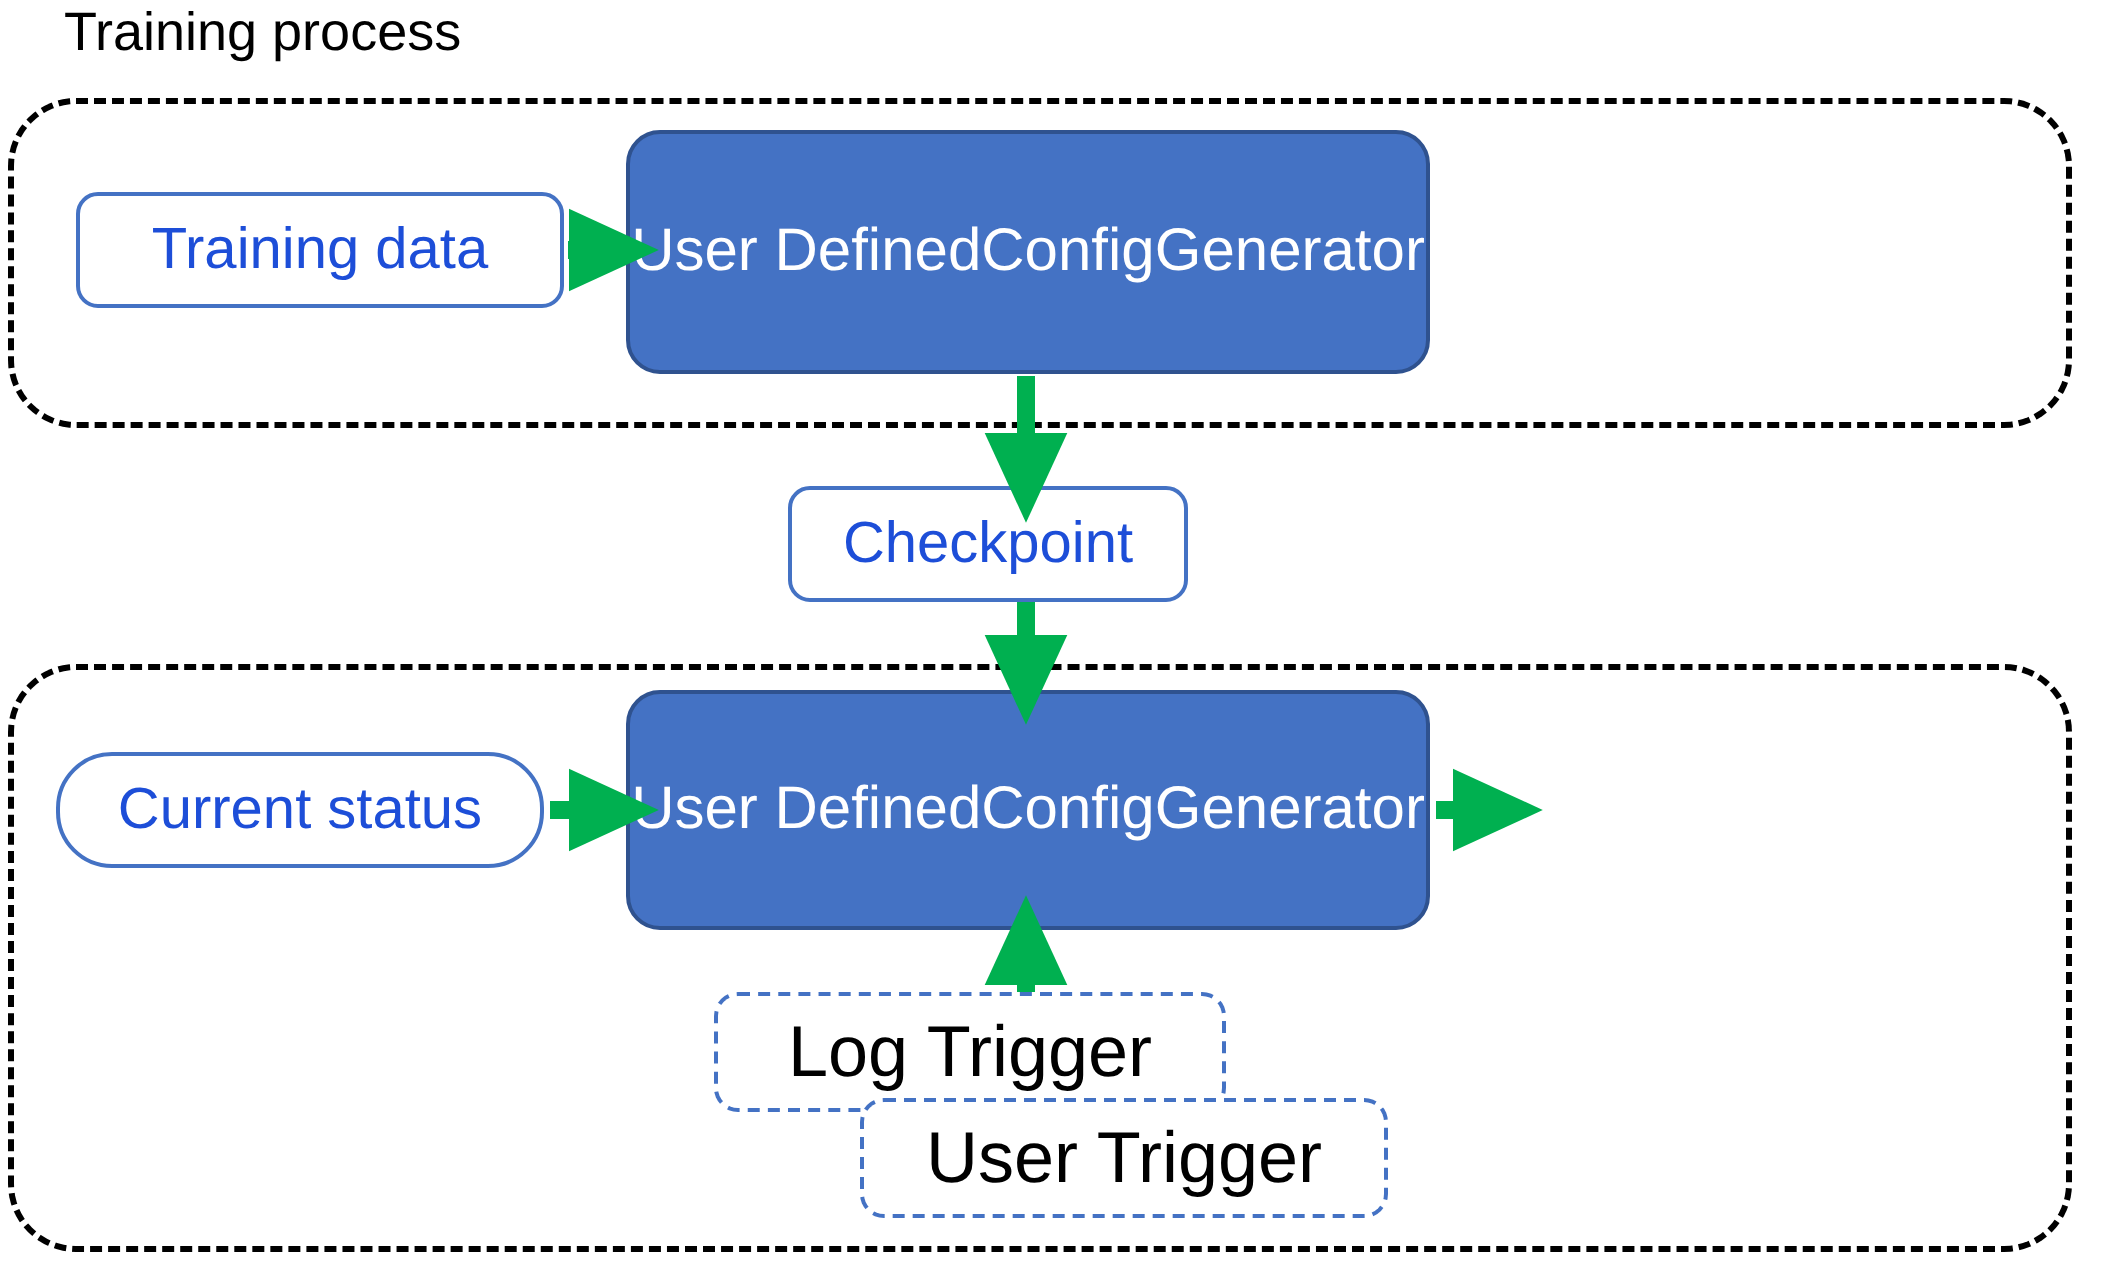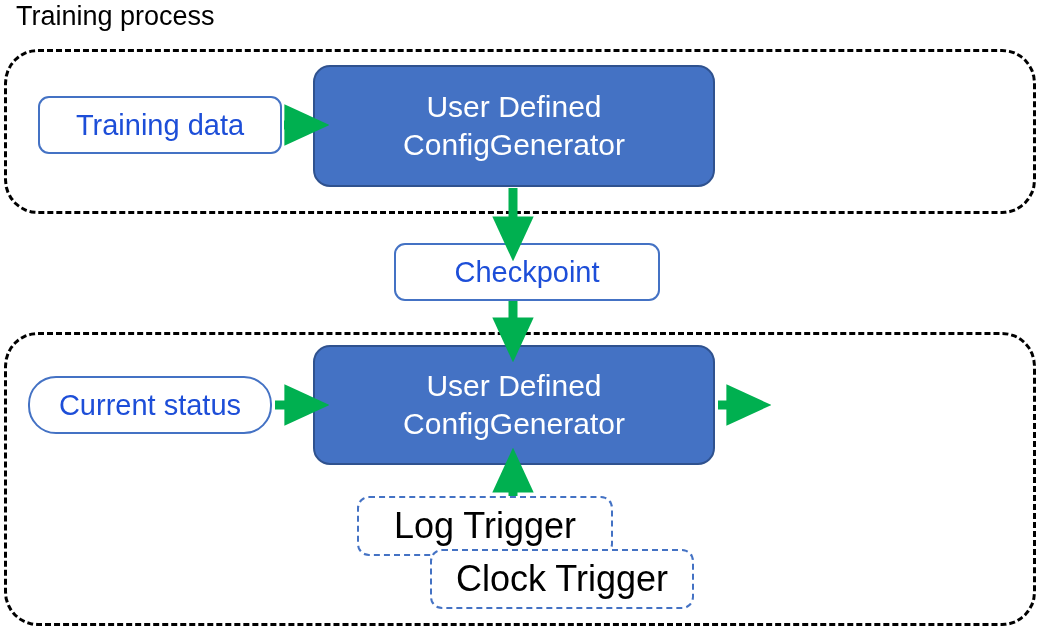--- a/index.html
+++ b/index.html
@@ -22,21 +22,21 @@
 
   
   .section-title {
     position: absolute;
     color: #000000;
     font-size: 27px;
     line-height: 1.1;
     white-space: nowrap;
     font-family: "Liberation Sans", sans-serif;
   }
-  #title-training { left: 16px; top: 2px; }
+  #title-training { left: 32px; top: 2px; }
   #title-inference { left: 16px; top: 285px; }
 
   
   .process-container {
     position: absolute;
     border: 3px dashed #000000;
     border-radius: 34px;
     background: transparent;
     box-sizing: border-box;
   }
@@ -63,21 +63,21 @@
     display: flex;
     align-items: center;
     justify-content: center;
     color: #1d4ed8;
     font-size: 29px;
     font-family: "Liberation Sans", sans-serif;
     white-space: nowrap;
     z-index: 4;
   }
   #box-training-data  { left: 38px;  top: 96px;  width: 244px; height: 58px; }
-  #box-checkpoint     { left: 394px; top: 243px; width: 266px; height: 58px; }
+  #box-checkpoint     { left: 394px; top: 243px; width: 200px; height: 58px; }
   #box-current-status { left: 28px;  top: 376px; width: 244px; height: 58px; border-radius: 28px; }
   #box-output-config  { left: 755px; top: 376px; width: 255px; height: 58px; }
 
   
   .trigger-box {
     position: absolute;
     box-sizing: border-box;
     background: #ffffff;
     border: 2.4px dashed #4472C4;
     border-radius: 12px;
@@ -93,21 +93,21 @@
   #box-clock-trigger { left: 430px; top: 549px; width: 264px; height: 60px; z-index: 3; }
 
   
   .main-box {
     position: absolute;
     box-sizing: border-box;
     background: #4472C4;
     border: 2px solid #2F528F;
     border-radius: 17px;
     display: flex;
-    flex-direction: column;
+    flex-direction: row;
     align-items: center;
     justify-content: center;
     color: #ffffff;
     font-size: 30px;
     line-height: 1.28;
     font-family: "Liberation Sans", sans-serif;
     white-space: nowrap;
     z-index: 5;
   }
   #box-train-generator { left: 313px; top: 65px;  width: 402px; height: 122px; }
@@ -148,21 +148,21 @@
   <div class="node-box" id="box-current-status">Current status</div>
 
   <div class="main-box" id="box-infer-generator">
     <span>User Defined</span>
     <span>ConfigGenerator</span>
   </div>
 
 
   <div class="trigger-box" id="box-log-trigger">Log Trigger</div>
 
-  <div class="trigger-box" id="box-clock-trigger">Clock Trigger</div>
+  <div class="trigger-box" id="box-clock-trigger">User Trigger</div>
 
   <svg id="arrow-layer" viewBox="0 0 1057 631">
     <defs>
       <marker id="arrowhead-right" markerWidth="5" markerHeight="5" refX="2.4" refY="2.5" orient="auto" markerUnits="strokeWidth">
         <path d="M0,0.2 L5,2.5 L0,4.8 z" fill="#00B050"></path>
       </marker>
       <marker id="arrowhead-down" markerWidth="5" markerHeight="5" refX="2.4" refY="2.5" orient="auto" markerUnits="strokeWidth">
         <path d="M0,0.2 L5,2.5 L0,4.8 z" fill="#00B050"></path>
       </marker>
     </defs>

